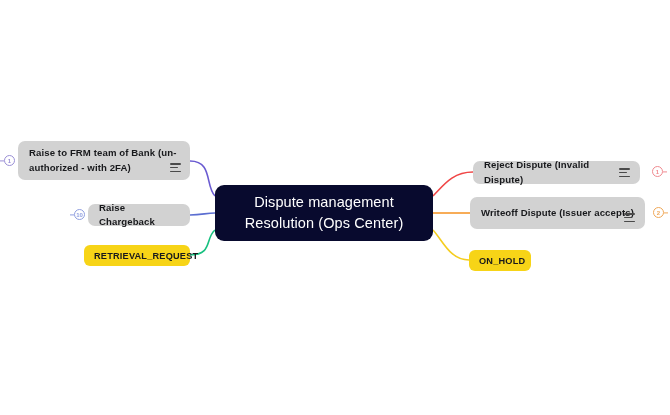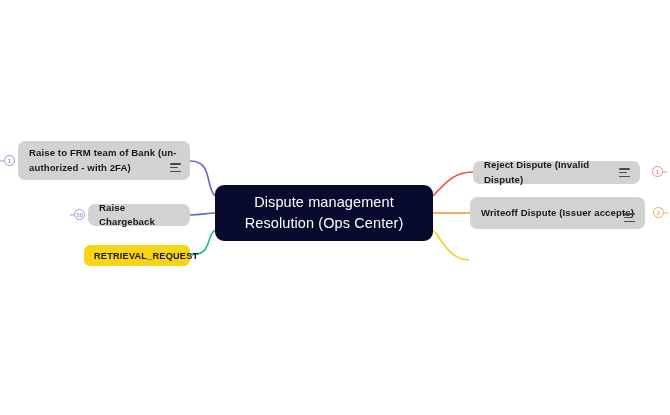--- a/index.html
+++ b/index.html
@@ -221,14 +221,17 @@
     <span class="note-icon" id="note-writeoff">
       <i></i>
         <i></i>
         <i></i>
     </span>
   </div>
   <div class="badge right" id="badge-writeoff">
     <span>2</span>
   </div>
 
+  <div class="node node-yellow" id="node-onhold">
+    <div class="node-text">ON_HOLD</div>
+  </div>
 
 </div>
 
 </body></html>

